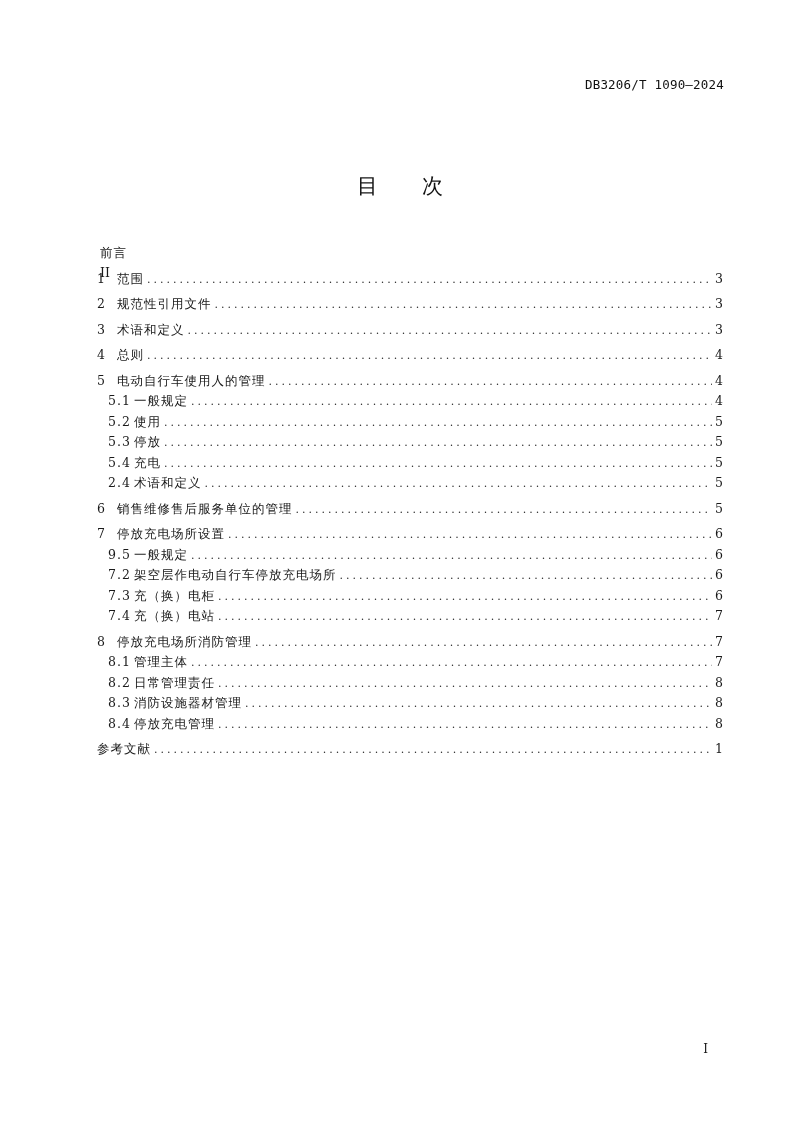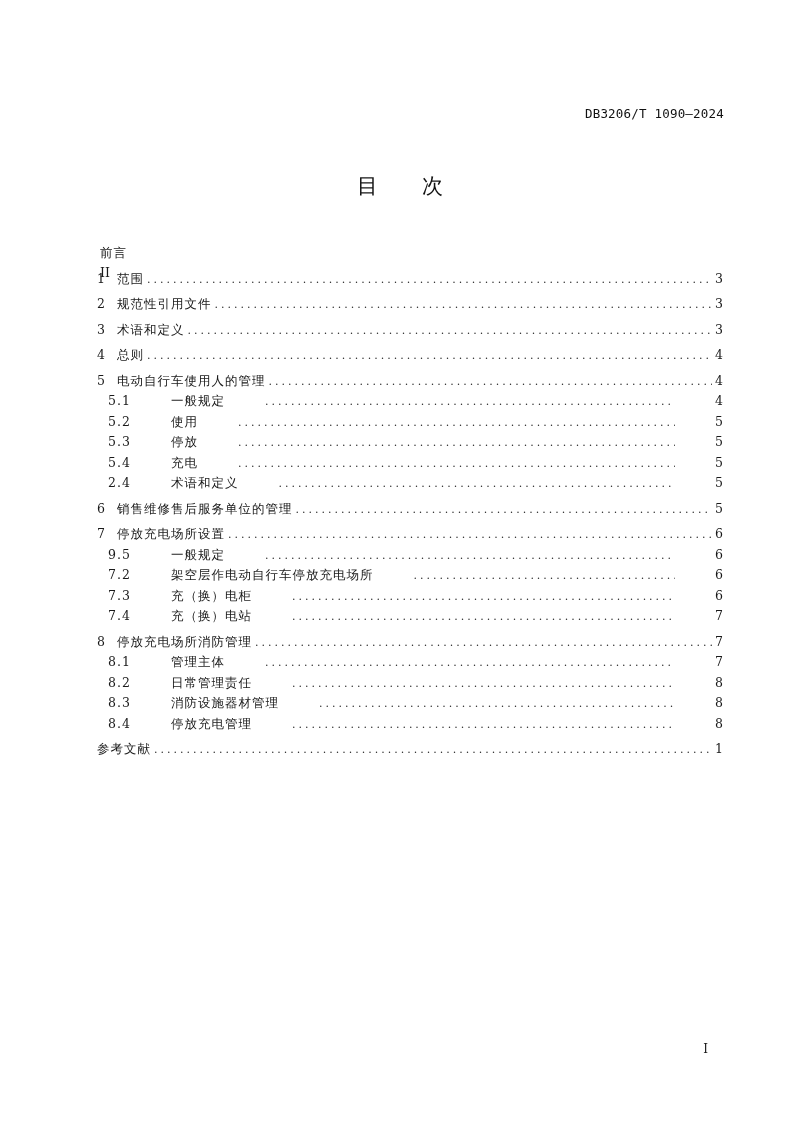--- a/index.html
+++ b/index.html
@@ -1,28 +1,28 @@
 <!DOCTYPE html>
 <html><head>
 <meta charset="utf-8">
 <style>
   html, body { margin:0; padding:0; background:#ffffff; }
   body { width:800px; height:1132px; position:relative; overflow:hidden; color:#1a1a1a;
          font-family:"DejaVu Serif", "Liberation Serif", serif; }
-  .std-code { position:absolute; top:106px; right:76px; font-family:"DejaVu Sans Mono","Liberation Mono",monospace;
+  .std-code { position:absolute; top:77px; right:76px; font-family:"DejaVu Sans Mono","Liberation Mono",monospace;
               font-size:12.5px; letter-spacing:0.2px; color:#111; }
   .toc-title { position:absolute; top:172px; left:0; width:800px; text-align:center;
                font-family:"DejaVu Sans","Liberation Sans",sans-serif; font-size:21px; color:#111; }
   .toc-title span { display:inline-block; }
   .toc-title .gap { width:44px; }
   .toc { position:absolute; top:243px; left:97px; width:626px; }
   .row { display:flex; align-items:baseline; font-size:12.5px; line-height:20px; height:20.5px; white-space:nowrap; }
   .row.top { margin-top:5px; }
   .row.first { margin-top:0;flex-direction:column; }
-  .row.sub { padding-left:11px;gap:37px; }
+  .row.sub { padding-left:11px; }
   .num { display:inline-block; }
   .row.top .num { width:20px; }
   .row.sub .num { width:26px; letter-spacing:1px; }
   .label { letter-spacing:1px; }
   .leader { flex:1; overflow:hidden; margin:0 3px; color:#333; letter-spacing:3.2px; font-size:11px; }
   .leader::before { content:". . . . . . . . . . . . . . . . . . . . . . . . . . . . . . . . . . . . . . . . . . . . . . . . . . . . . . . . . . . . . . . . . . . . . . . . . . . . . . . . . . . . . . . . . . . . . . . . . . . . . . . . . . . . . . . . . . . . . . . . . . . . . . . . . . . . . . . . . . . . . . . . . . . . . . . . . ."; letter-spacing:0; word-spacing:-0.5px; }
   .page { text-align:right; min-width:8px; }
   .page-no { position:absolute; top:1042px; right:92px; font-size:12px; }
 </style>
 </head>

